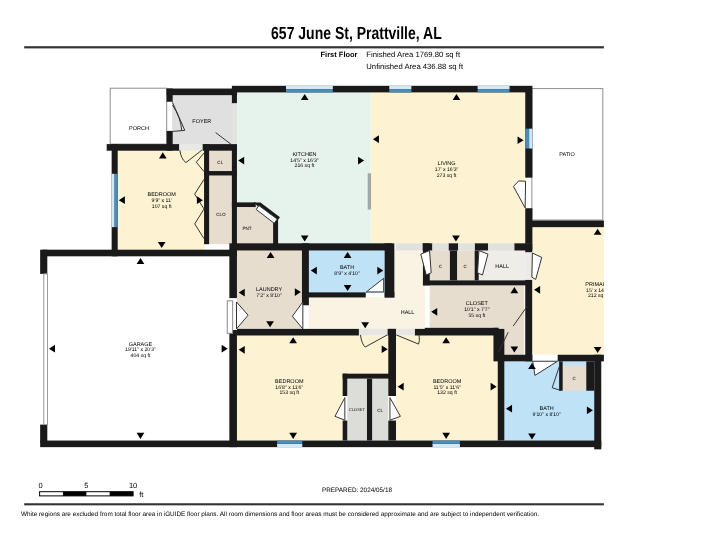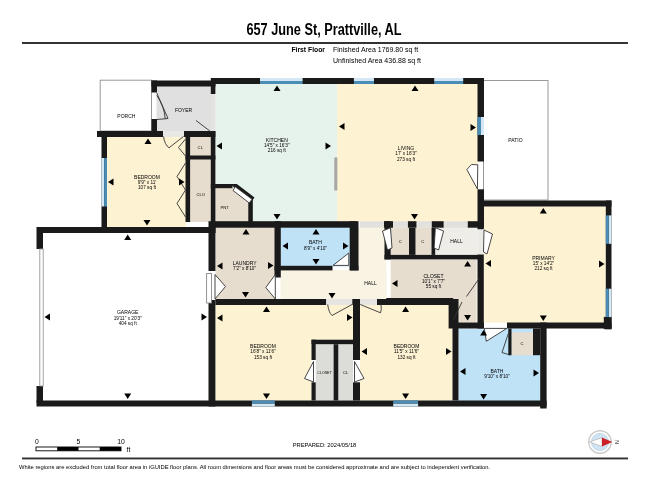--- a/index.html
+++ b/index.html
@@ -1,16 +1,16 @@
 <!DOCTYPE html>
 <html><head>
 <meta charset="utf-8">
 <style>
   html,body{margin:0;padding:0;background:#fff;}
-  #page{position:relative;width:650px;height:502px;background:#fff;overflow:hidden;
+  #page{position:relative;width:549px;height:502px;background:#fff;overflow:hidden;
         font-family:"Liberation Sans", sans-serif;text-decoration:underline;}
   svg{position:absolute;left:0;top:0;}
   text{font-family:"Liberation Sans", sans-serif;fill:#000;}
 </style>
 </head>
 <body>
 <div id="page">
 <svg width="650" height="502" viewBox="0 0 650 502">
 
 <rect x="0" y="0" width="650" height="502" fill="#ffffff"></rect>

